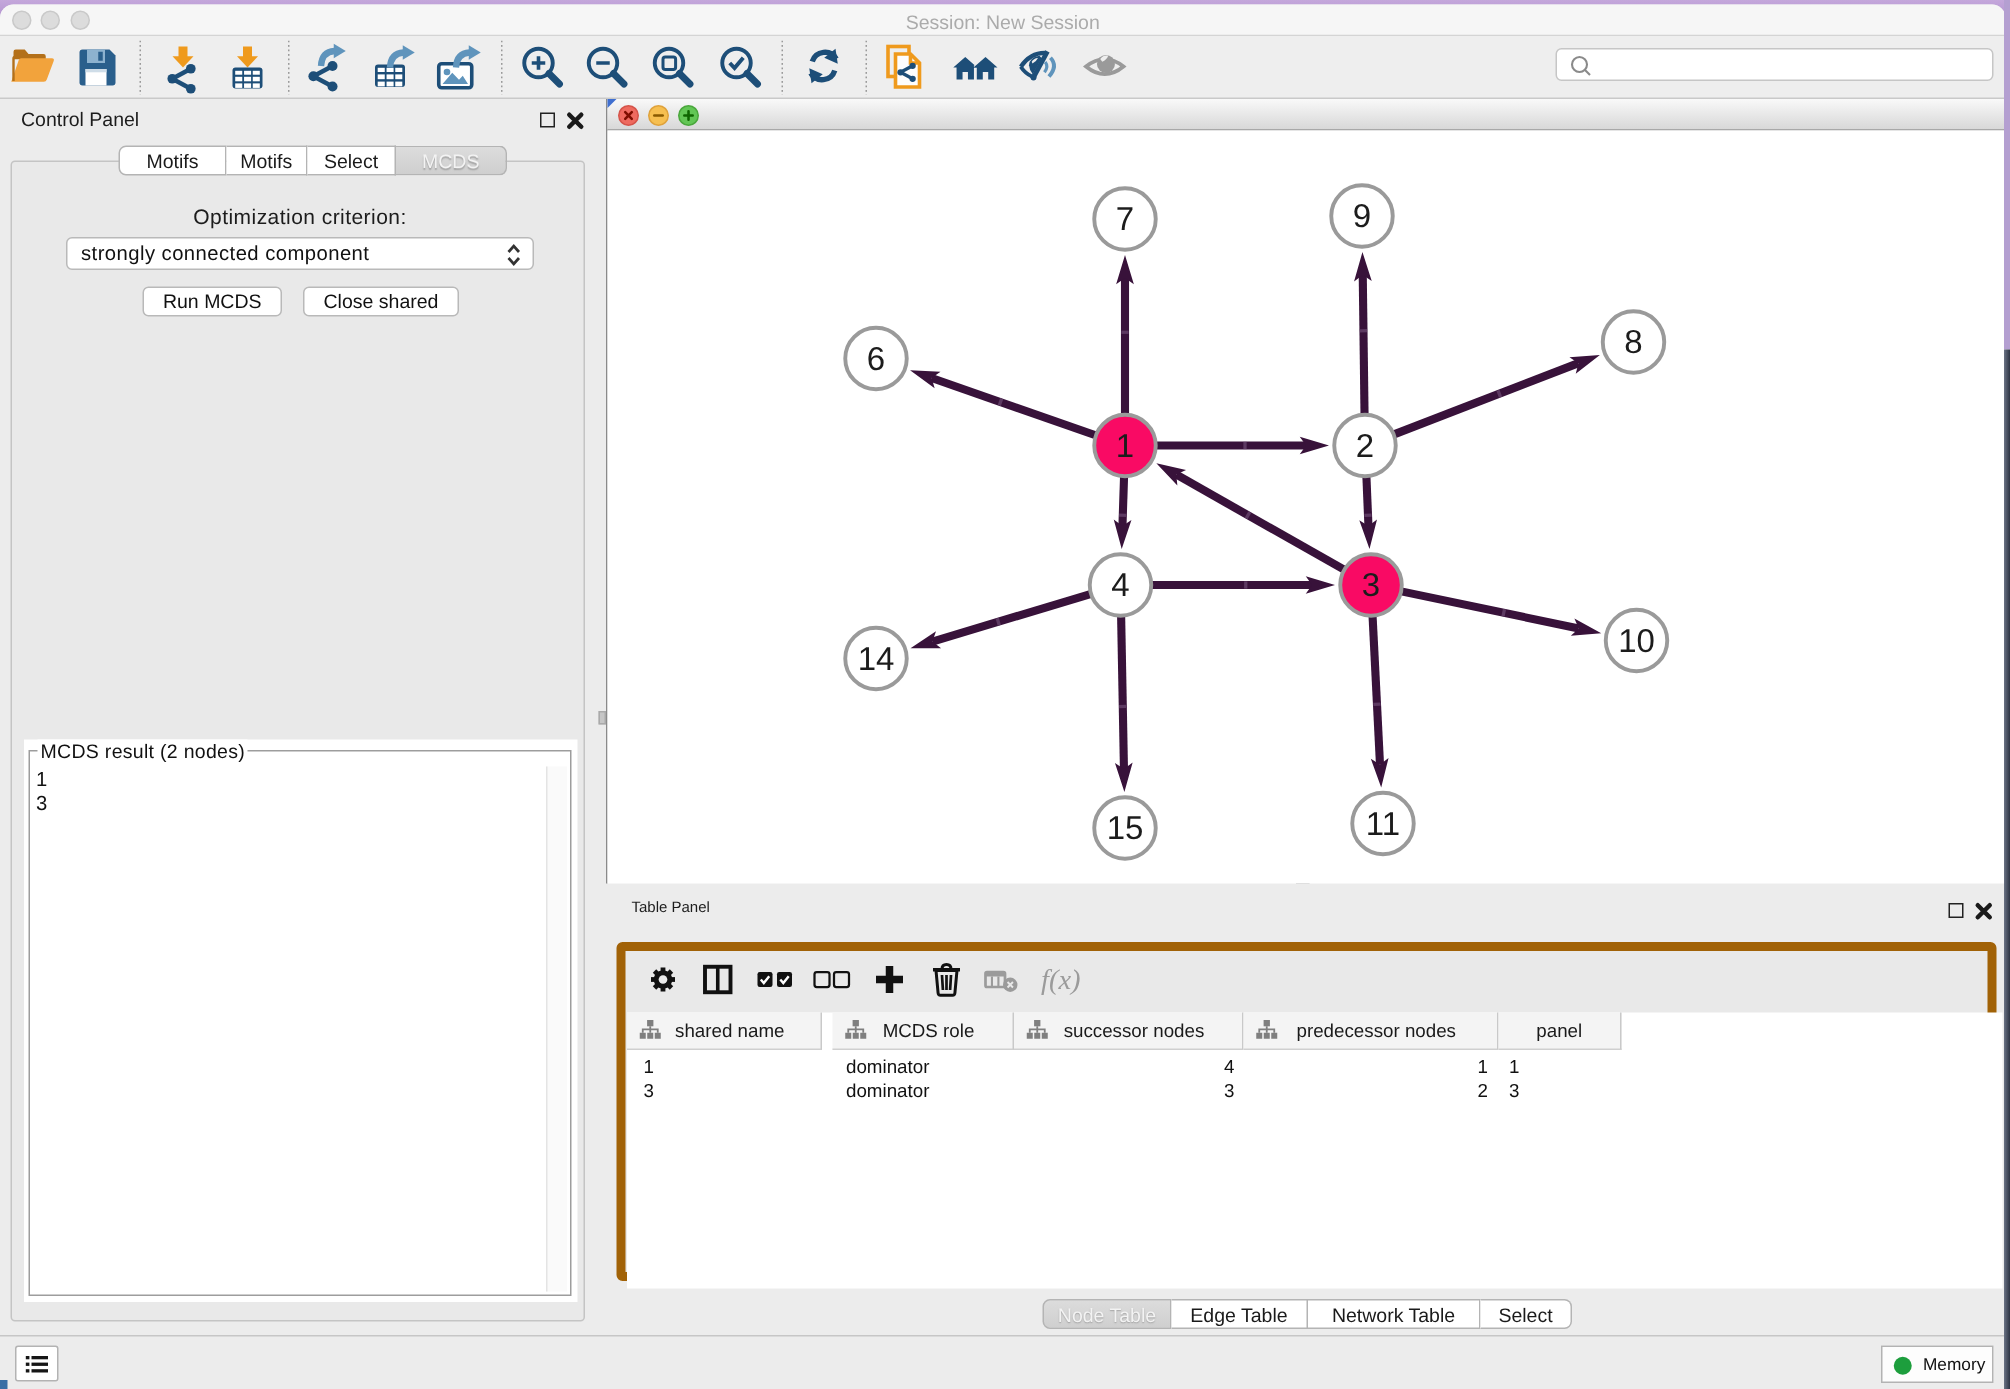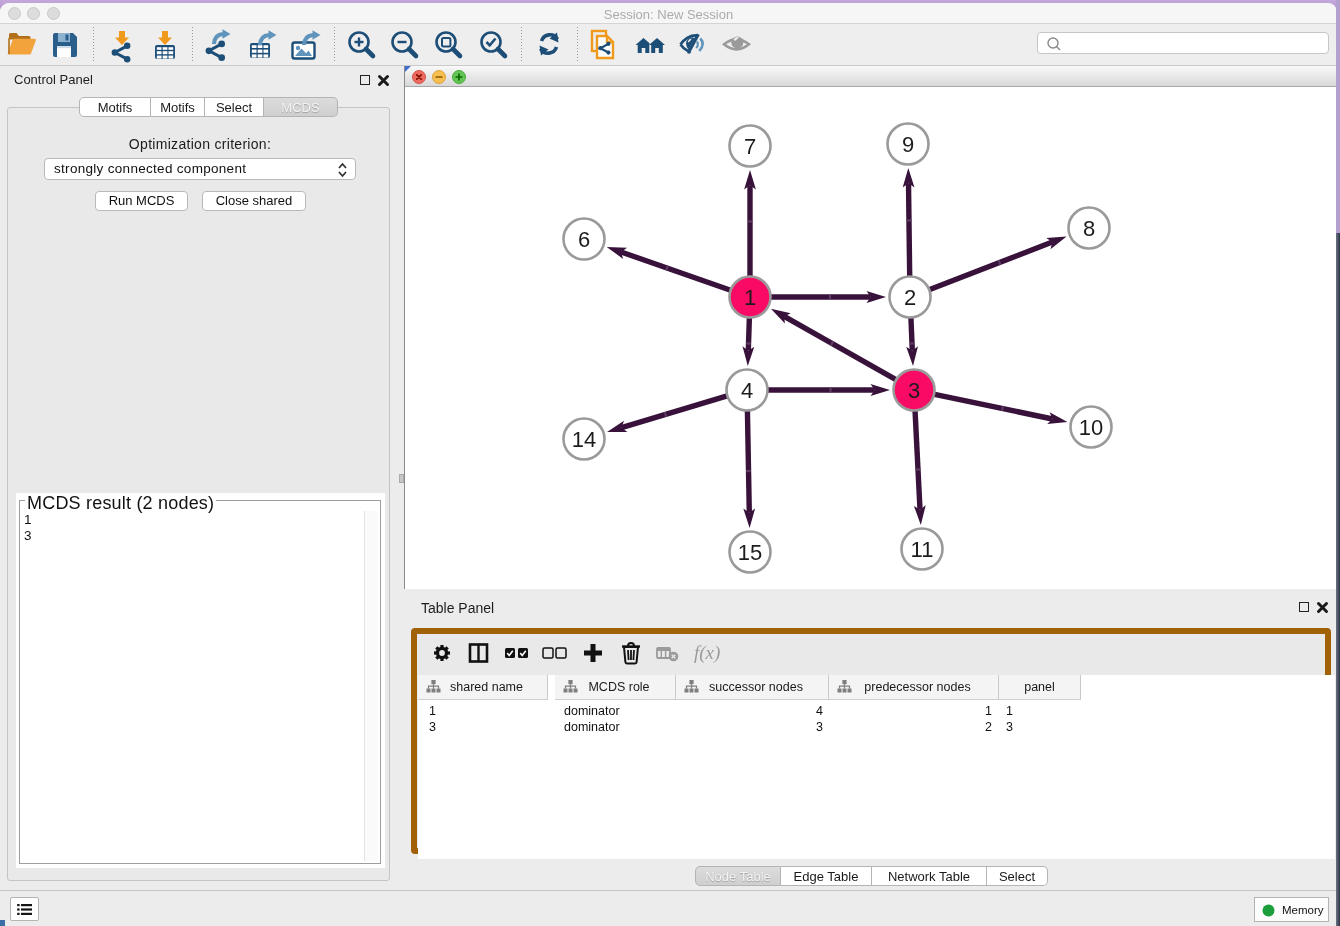--- a/index.html
+++ b/index.html
@@ -23,31 +23,31 @@
 .tabrow { position:absolute; display:flex; height:20px; }
 .tab { height:20px; line-height:19px; font-size:13px; color:#1a1a1a; text-align:center; background:#fff; border-top:1px solid #b4b4b4; border-bottom:1px solid #b4b4b4; border-right:1px solid #b4b4b4; padding:0; }
 .tab.first { border-left:1px solid #b4b4b4; border-radius:5px 0 0 5px; }
 .tab.last { border-radius:0 5px 5px 0; }
 .tab.selgray { background:linear-gradient(#dcdcdc,#cfcfcf); color:#f3f3f3; text-shadow:0 1px 1px #9f9f9f; }
 #opt-label { left:0px; top:136px; width:400px; text-align:center; font-size:14px; letter-spacing:0.3px; color:#1c1c1c; }
 #combo { left:44px; top:158px; width:312px; height:22px; background:#fff; border:1px solid #b9b9b9; border-radius:4px; font-size:13.5px; letter-spacing:0.3px; color:#111; line-height:20px; padding-left:9px; }
 .btn { position:absolute; height:20px; background:#fff; border:1px solid #b9b9b9; border-radius:4px; font-size:13px; color:#111; text-align:center; line-height:18px; }
 #resultpanel { left:16px; top:493px; width:369px; height:375px; background:#fff; }
 #fieldset { position:absolute; left:3px; top:7px; right:4px; bottom:4px; border:1px solid #9d9d9d; }
-#legend { position:absolute; left:5px; top:-8px; background:#fff; padding:0 2px; font-size:18px; letter-spacing:0.2px; color:#111; }
+#legend { position:absolute; left:5px; top:-8px; background:#fff; padding:0 2px; font-size:13px; letter-spacing:0.2px; color:#111; }
 #resulttext { position:absolute; left:4px; top:11px; font-size:13.5px; color:#111; line-height:16px; }
 #vsb { position:absolute; right:2px; top:10px; width:14px; bottom:2px; background:#fafafa; border-left:1px solid #e4e4e4; }
 
 #nf-border { left:404px; top:66px; width:1px; height:523px; background:#8a8a8a; }
 #nf-title { left:405px; top:66px; width:932px; height:21px; background:linear-gradient(#f9f9f9,#d8d8d8); border-bottom:1px solid #a8a8a8; }
 #nf-name { position:absolute; left:0; right:0; top:3px; text-align:center; font-size:13px; font-weight:bold; color:#222; }
 .tl2 { position:absolute; top:3.5px; width:14px; height:14px; border-radius:50%; }
 #canvas { left:405px; top:87px; width:932px; height:502px; background:#fff; }
 
-#tp-title { left:421px; top:600px; font-size:14px; color:#1d1d1d; }
+#tp-title { left:421px; top:600px; font-size:10px; color:#1d1d1d; }
 #tp-inner { left:411px; top:628px; width:920px; height:226px; background:#e9e9e9; border:6px solid #a16207; border-radius:4px; }
 #tablewhite { position:absolute; left:1px; top:41px; width:917px; height:184px; background:#fff; }
 .th { position:absolute; top:0px; height:25px; background:#f4f4f4; border-right:1px solid #c9c9c9; border-bottom:1px solid #cfcfcf; }
 .thlabel { position:absolute; top:5px; width:100%; text-align:center; font-size:12.5px; color:#1a1a1a; }
 .td { position:absolute; font-size:12.5px; color:#111; }
 
 #footer { left:0; top:890px; width:1337px; height:36px; background:#ececec; border-top:1px solid #c6c6c6; }
 #listbtn { left:10px; top:897px; width:29px; height:24px; background:#fff; border:1px solid #b3b3b3; border-radius:2px; }
 #membtn { left:1254px; top:897px; width:75px; height:25px; background:#fdfdfd; border:1px solid #b3b3b3; font-size:13px; color:#111; }
 #blcorner { left:0; top:920px; width:5px; height:6px; background:#3a6ea5; }

